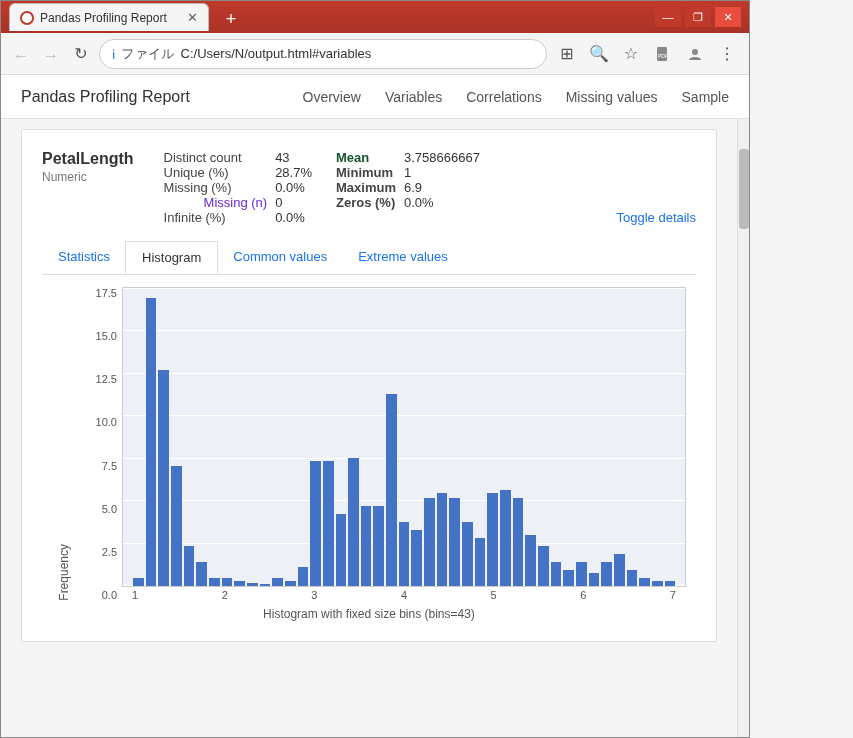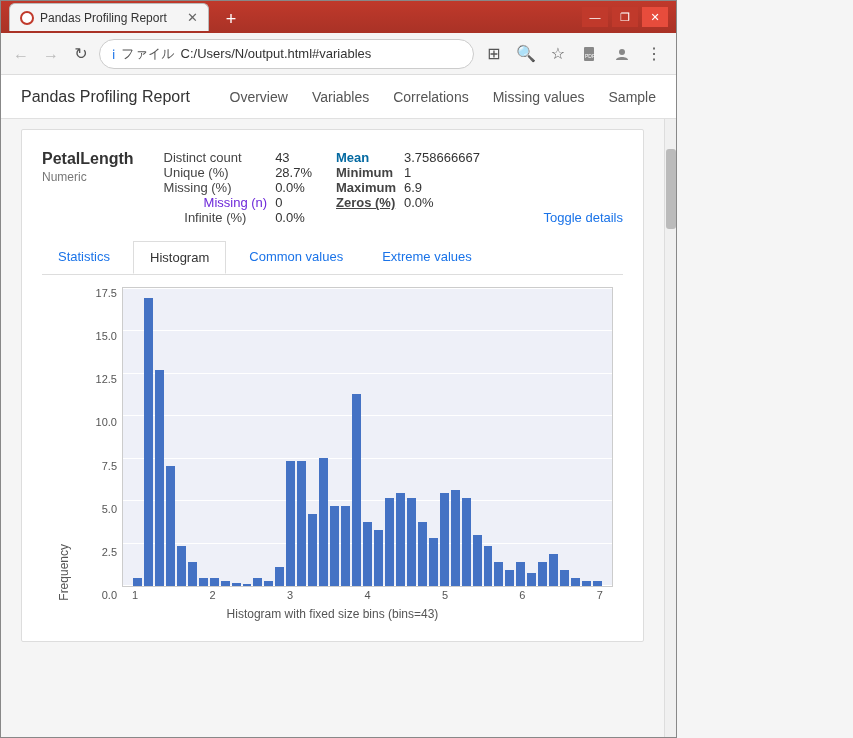--- a/index.html
+++ b/index.html
@@ -1,19 +1,19 @@
 <!DOCTYPE html>
 <html><head>
   <meta charset="utf-8">
   <style>
     * { box-sizing: border-box; margin: 0; padding: 0; }
     body { font-family: Arial, sans-serif; font-size: 13px; background: #f5f5f5; overflow: hidden; }
 
     
-    .window { width: 677px; height: 738px; background: #fff; border: 1px solid #888; display: flex; flex-direction: column; }
+    .window { width: 750px; height: 738px; background: #fff; border: 1px solid #888; display: flex; flex-direction: column; }
 
     
     .title-bar {
       background: linear-gradient(to bottom, #c0392b, #a93226);
       height: 32px;
       display: flex;
       align-items: center;
       padding: 0 8px;
       gap: 8px;
       flex-shrink: 0;
@@ -159,21 +159,21 @@
       margin-left: auto;
       color: #1a73e8;
       font-size: 13px;
       cursor: pointer;
       align-self: flex-end;
     }
 
     
     .tab-row {
       display: flex;
-      gap: 8px;
+      gap: 0;
       border-bottom: 1px solid #ddd;
       margin-bottom: 12px;
     }
     .tab-item {
       padding: 8px 16px;
       font-size: 13px;
       cursor: pointer;
       color: #555;
       border: 1px solid #ddd;
       border-bottom: none;
@@ -356,43 +356,43 @@
           <div class="var-title">
             <div class="var-name">PetalLength</div>
             <div class="var-type">Numeric</div>
           </div>
 
           <table style="font-size:13px; border-collapse:collapse; margin-right:30px;">
             <tbody>
                 <tr>
               <td style="color:#444; padding-right:8px;">Distinct count</td>
               <td style="color:#333; padding-right:24px;">43</td>
-              <td style="color:#0369a1; font-weight:bold; padding-right:8px;">Mean</td>
+              <td style="color:#14532d; font-weight:bold; padding-right:8px;">Mean</td>
               <td style="color:#333;">3.758666667</td>
             </tr>
             <tr>
               <td style="color:#444; padding-right:8px;">Unique (%)</td>
               <td style="color:#333; padding-right:24px;">28.7%</td>
               <td style="color:#444; font-weight:bold; padding-right:8px;margin-top:16px;">Minimum</td>
               <td style="color:#333;">1</td>
             </tr>
             <tr>
               <td style="color:#444; padding-right:8px;">Missing (%)</td>
               <td style="color:#333; padding-right:24px;">0.0%</td>
               <td style="color:#444; font-weight:bold; padding-right:8px;">Maximum</td>
               <td style="color:#333;">6.9</td>
             </tr>
             <tr>
               <td style="color:#6d28d9; padding-right:8px;padding-left:40px;">Missing (n)</td>
               <td style="color:#333; padding-right:24px;">0</td>
-              <td style="color:#444; font-weight:bold; padding-right:8px;text-decoration:underline;">Zeros (%)</td>
+              <td style="color:#444; font-weight:bold; padding-right:8px;">Zeros (%)</td>
               <td style="color:#333;">0.0%</td>
             </tr>
             <tr>
-              <td style="color:#444; padding-right:8px;text-align:center;">Infinite (%)</td>
+              <td style="color:#444; padding-right:8px;">Infinite (%)</td>
               <td style="color:#333; padding-right:24px;">0.0%</td>
             </tr>
           </tbody>
             </table>
           <div style="margin-left:auto; align-self:flex-end;">
             <span class="toggle-details">Toggle details</span>
           </div>
         </div>
 
         <div class="tab-row">

